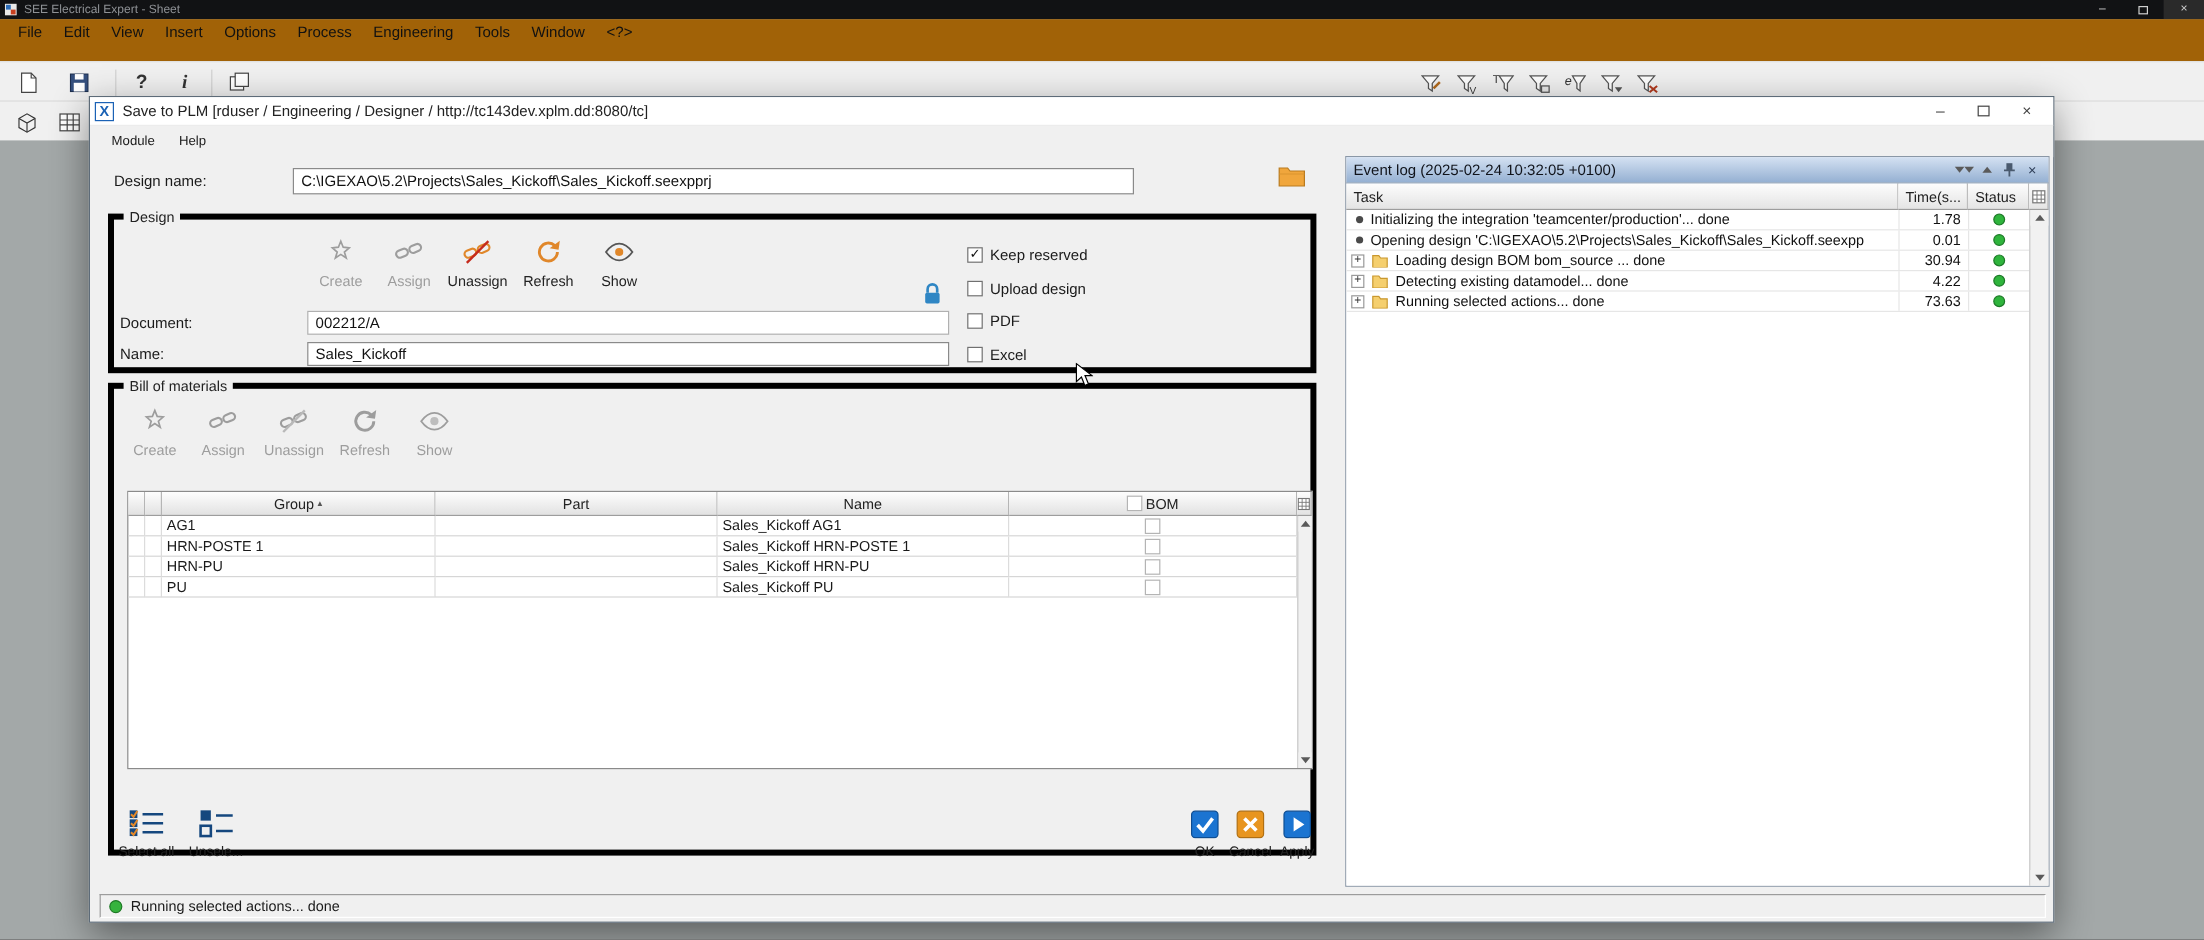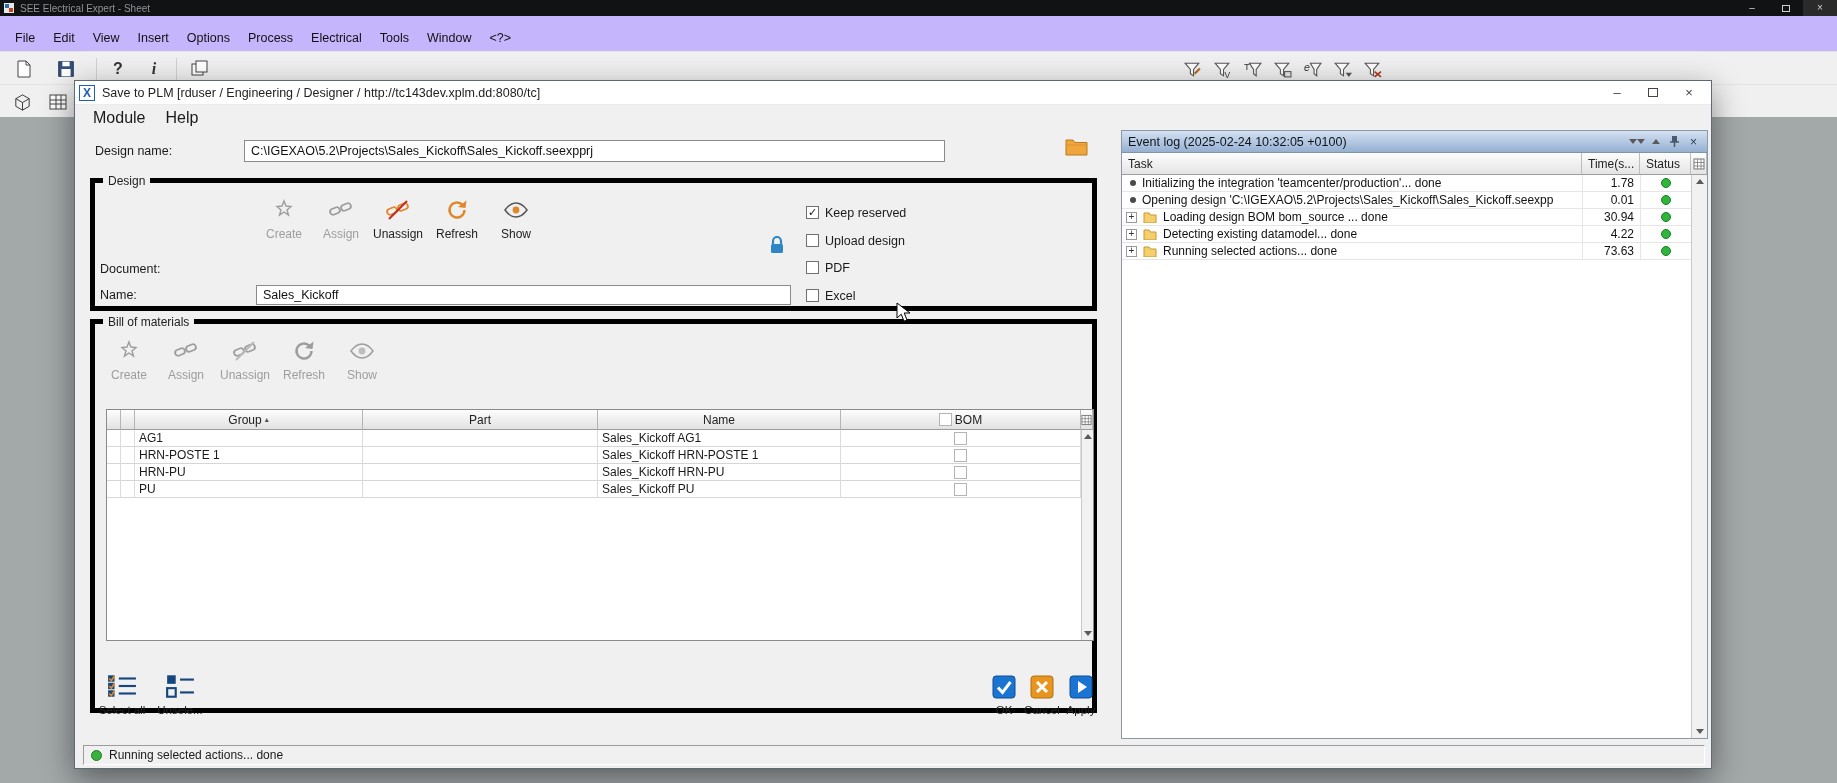--- a/index.html
+++ b/index.html
@@ -10,40 +10,40 @@
 
   
   .titlebar { position:absolute; left:0; top:0; width:1837px; height:16px; background:#111214; display:flex; align-items:center; padding-left:4px; }
   .app-ico { width:10px; height:10px; margin-right:6px; }
   .win-title { font-size:10px; color:#8f9296; white-space:nowrap; }
   .winbtns { margin-left:auto; display:flex; height:16px; }
   .wbtn { width:34px; height:16px; display:flex; align-items:center; justify-content:center; color:#cfcfcf; font-size:10px; line-height:1; }
   .wbtn .maxshape { width:8px; height:7px; border:1px solid #cfcfcf; }
   .wbtn.close { background:#2a2a2a; }
 
-  .menubar { position:absolute; left:0; top:16px; width:1837px; height:35px; background:#c4b5fd; display:flex; align-items:flex-end; padding:0 6px 2px 6px; }
+  .menubar { position:absolute; left:0; top:16px; width:1837px; height:35px; background:#a16207; display:flex; padding:0 6px 2px 6px; }
   .mitem { padding:4px 9px; font-size:12.5px; color:#111; }
 
   .toolbar { position:absolute; left:0; top:51px; width:1837px; height:33px; background:#f0f0f0; border-top:1px solid #e3e3e3; }
   .ticon { position:absolute; top:4px; width:28px; height:26px; display:flex; align-items:center; justify-content:center; }
   .tsep { position:absolute; top:6px; width:1px; height:22px; background:#d2d2d2; }
   .glyph-q { font-size:16px; font-weight:bold; color:#333; }
   .glyph-i { font-size:16px; font-style:italic; font-family:"Liberation Serif", serif; font-weight:bold; color:#333; }
   .toolbar2 { position:absolute; left:0; top:84px; width:1837px; height:33px; background:#f0f0f0; border-top:1px solid #e3e3e3; }
 
   
   .dialog { position:absolute; left:74px; top:80px; width:1638px; height:689px; background:#f0f0f0; border:1px solid #5d6b78; box-shadow:0 10px 30px rgba(0,0,0,.45); }
   .dlgbar { position:absolute; left:0; top:0; width:100%; height:24px; background:#ffffff; display:flex; align-items:center; padding:0 4px; border-bottom:1px solid #ececec; }
   .xlogo { width:16px; height:16px; border:1px solid #1b62b5; background:#fff; color:#1b62b5; font-weight:bold; font-size:12px; display:flex; align-items:center; justify-content:center; margin-right:7px; }
   .dlgtitle { font-size:12.5px; color:#222; white-space:nowrap; }
   .dlgbtns { margin-left:auto; display:flex; }
   .dbtn { width:36px; height:22px; display:flex; align-items:center; justify-content:center; color:#444; font-size:13px; }
   .dbtn .maxshape { width:10px; height:9px; border:1px solid #444; }
   .dlgmenu { position:absolute; left:0; top:24px; width:100%; height:26px; background:#f0f0f0; display:flex; align-items:center; padding:0 8px; }
-  .dmitem { padding:4px 10px; font-size:16px; }
+  .dmitem { padding:4px 10px; font-size:11px; }
 
   .label { position:absolute; font-size:12.5px; color:#1a1a1a; height:20px; display:flex; align-items:center; }
   .field { position:absolute; background:#fff; border:1px solid #8a8a8a; font-size:12.5px; padding:0 6px; display:flex; align-items:center; color:#111; overflow:hidden; white-space:nowrap; }
 
   .gbox { position:absolute; border:5px solid #000000; }
   .legend { position:absolute; top:-9px; left:8px; background:#f0f0f0; padding:0 5px; font-size:12px; color:#222; }
 
   .toolbtn { position:absolute; width:58px; text-align:center; }
   .tbico { height:30px; display:flex; align-items:center; justify-content:center; }
   .tblbl { font-size:12px; color:#222; margin-top:2px; }
@@ -115,21 +115,21 @@
     </div>
   </div>
 
   <div class="menubar">
     <span class="mitem">File</span>
     <span class="mitem">Edit</span>
     <span class="mitem">View</span>
     <span class="mitem">Insert</span>
     <span class="mitem">Options</span>
     <span class="mitem">Process</span>
-    <span class="mitem">Electrical</span>
+    <span class="mitem">Engineering</span>
     <span class="mitem">Tools</span>
     <span class="mitem">Window</span>
     <span class="mitem">&lt;?&gt;</span>
   </div>
 
   <div class="toolbar">
     <div class="ticon" style="left:10px">
       <svg width="20" height="20" viewBox="0 0 20 20">
           <path d="M4 2h8l4 4v12H4z" fill="#fff" stroke="#444"></path>
           <path d="M12 2v4h4" fill="none" stroke="#444"></path>
@@ -317,20 +317,21 @@
       <div class="cbrow" style="left:711px;top:77px">
         <span class="cb"></span>
         <span class="cblabel">PDF</span>
       </div>
       <div class="cbrow" style="left:711px;top:105px">
         <span class="cb"></span>
         <span class="cblabel">Excel</span>
       </div>
 
       <div class="label" style="left:5px;top:76px">Document:</div>
+      <div class="field" style="left:161px;top:76px;width:535px;height:20px;border-color:#b0b0b0">002212/A</div>
       <div class="label" style="left:5px;top:102px">Name:</div>
       <div class="field" style="left:161px;top:102px;width:535px;height:20px">Sales_Kickoff</div>
     </div>
 
     <div class="gbox" style="left:15px;top:238px;width:1007px;height:394px">
       <span class="legend">Bill of materials</span>
 
       <div class="toolbtn disabled" style="left:5px;top:12px">
         <div class="tbico">
             <svg width="24" height="24" viewBox="0 0 24 24">

